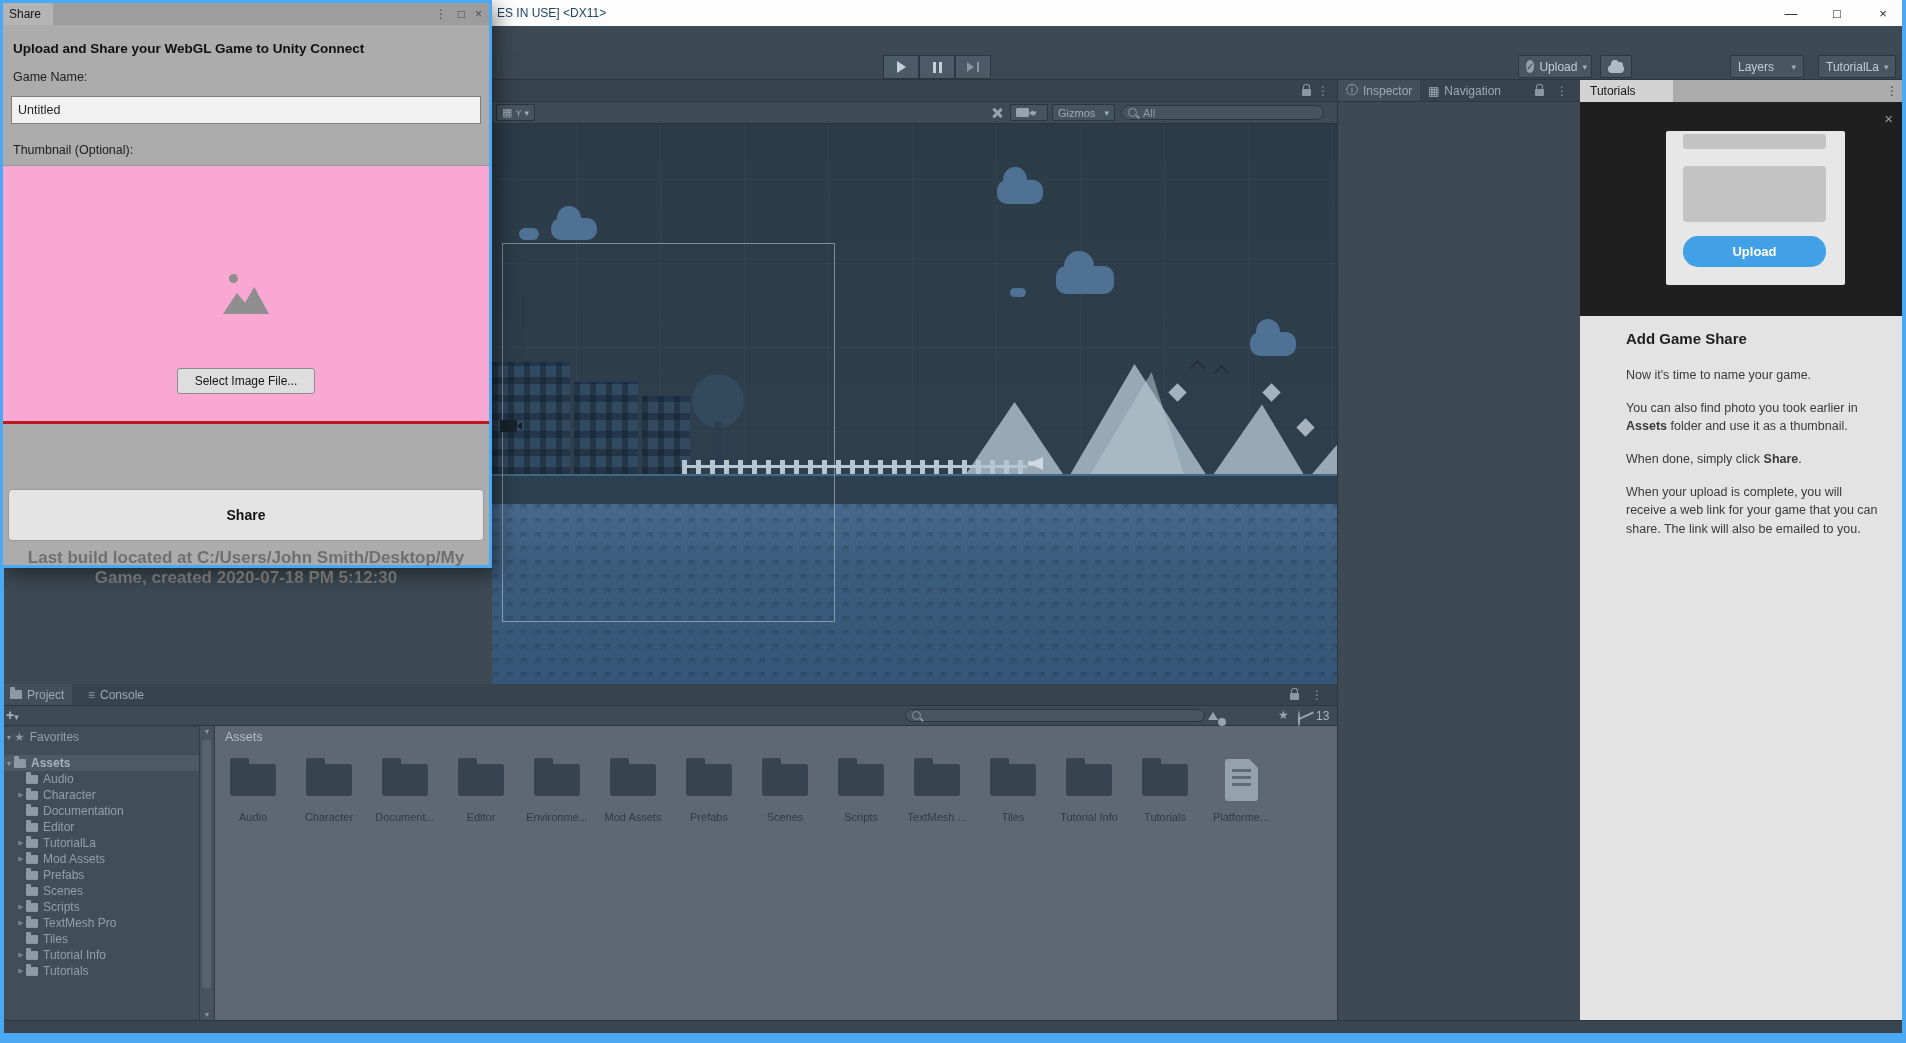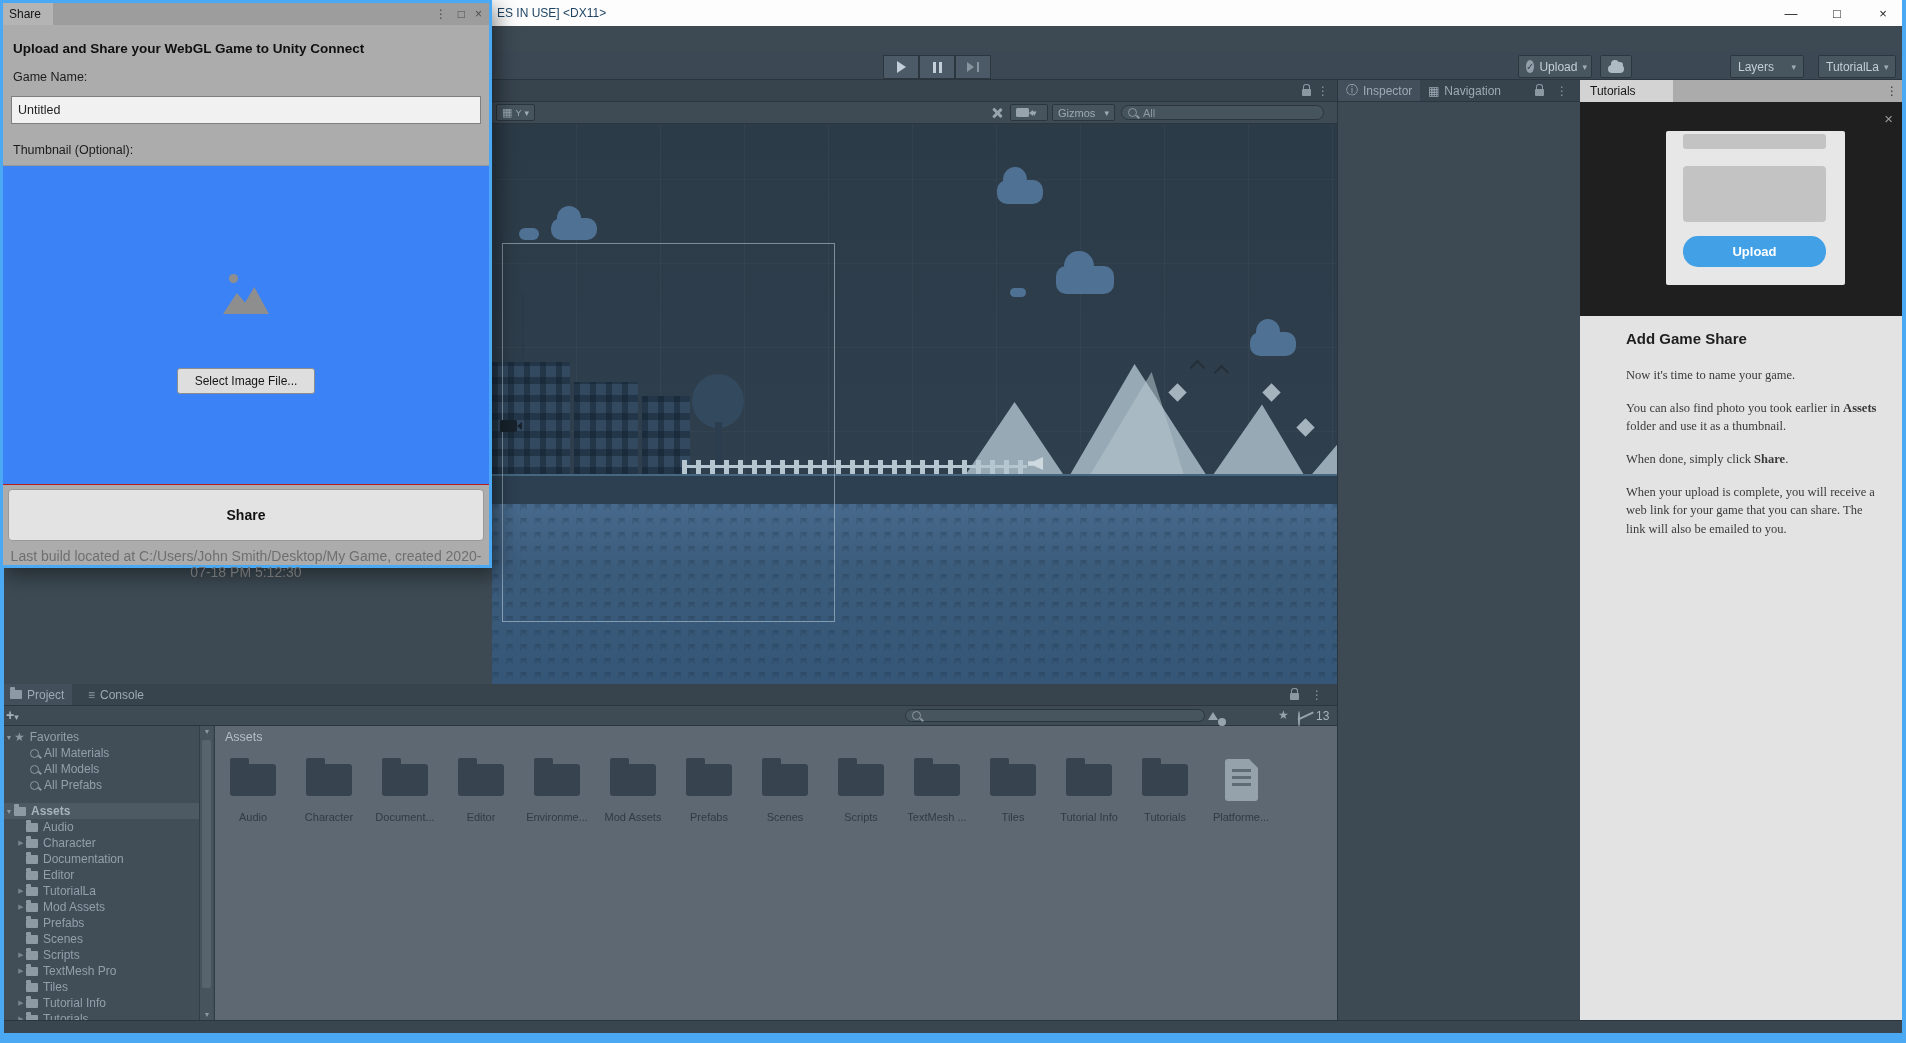--- a/index.html
+++ b/index.html
@@ -88,21 +88,21 @@
   #tutorials-panel{left:1580px;top:80px;width:326px;height:940px;background:#e3e3e3;}
   #tut-tabrow{position:absolute;left:0;top:0;right:0;height:22px;background:#ababab;}
   #tut-tab{position:absolute;left:0;top:0;width:93px;height:22px;background:#d3d3d3;color:#161616;font-size:12px;display:flex;align-items:center;padding-left:10px;box-sizing:border-box;}
   #tut-dark{position:absolute;left:0;top:22px;right:0;height:214px;background:#1f1f1f;}
   #tut-card{position:absolute;left:86px;top:29px;width:179px;height:154px;background:#e7e7e7;border-radius:2px;}
   .ph-rect{position:absolute;left:17px;background:#c3c3c3;border-radius:3px;width:143px;}
   #upload-btn{position:absolute;left:17px;top:105px;width:143px;height:31px;border-radius:15px;background:#42a0e6;color:#fff;font-weight:bold;font-size:13px;display:flex;align-items:center;justify-content:center;}
   #tut-close{position:absolute;right:13px;top:8px;color:#9a9a9a;font-size:15px;}
   #tut-body{position:absolute;left:46px;top:248px;width:252px;color:#3a3a3a;font-size:12.5px;line-height:1.45;}
   #tut-body h2{margin:0 0 16px 0;font-size:15px;color:#1e1e1e;}
-  #tut-body p{margin:4px 0 15px 0;font-family:Liberation Serif, serif;}
+  #tut-body p{margin:4px 0 15px 0;}
   #tut-footer{position:absolute;left:0;top:895px;right:0;height:27px;}
   #back-btn{position:absolute;left:38px;top:0;width:99px;height:27px;background:#f4f4f4;border:1px solid #b9b9b9;border-radius:3px;font-weight:bold;font-size:12.5px;color:#222;display:flex;align-items:center;justify-content:center;box-sizing:border-box;}
   #progress{position:absolute;left:160px;top:6px;width:66px;text-align:center;font-size:12px;color:#333;}
   #next-btn{position:absolute;left:243px;top:0;width:75px;height:27px;background:#42a0e6;border-radius:4px;font-weight:bold;font-size:12.5px;color:#fff;display:flex;align-items:center;justify-content:center;}
 
   
   #project-panel{left:0;top:684px;width:1337px;height:336px;background:#414d57;}
   #proj-toolbar{position:absolute;left:0;top:22px;right:0;height:20px;background:#3e4b55;border-bottom:1px solid #2b353e;box-sizing:border-box;}
   #proj-add{position:absolute;left:6px;top:1px;color:#a5b2bb;font-size:14px;font-weight:bold;}
   #proj-search{position:absolute;left:905px;top:3px;width:300px;height:13px;background:#47555f;border:1px solid #2b353e;border-radius:7px;display:flex;align-items:center;gap:4px;padding:0 6px;box-sizing:border-box;}
@@ -145,27 +145,27 @@
   .edge{background:#4aa9f2;z-index:60;}
 
   
   #share-dialog{left:0;top:0;width:492px;height:568px;background:#acacac;border:3px solid #4aa9f2;box-sizing:border-box;box-shadow:5px 7px 20px rgba(0,0,0,.45);z-index:50;}
   #share-titlebar{position:absolute;left:0;top:0;right:0;height:22px;background:#9d9d9d;}
   #share-tab{position:absolute;left:0;top:0;width:50px;height:22px;background:#b4b4b4;color:#141414;font-size:12px;display:flex;align-items:center;padding-left:6px;box-sizing:border-box;}
   .dlg-ico{position:absolute;top:4px;color:#4c4c4c;font-size:12px;}
   #share-heading{position:absolute;left:10px;top:38px;font-size:13.5px;font-weight:bold;color:#101010;}
   .dlg-label{position:absolute;left:10px;font-size:12.5px;color:#1c1c1c;}
   #game-name-input{position:absolute;left:8px;top:93px;width:470px;height:28px;background:#f1f1f1;border:1px solid #7f7f7f;box-sizing:border-box;font-size:12.5px;color:#222;padding:0 6px;font-family:inherit;}
-  #thumb-area{position:absolute;left:0px;top:162px;width:486px;height:320px;background:#3b82f6;border-top:1px solid #989898;border-bottom:1px solid #b91c1c;box-sizing:border-box;}
+  #thumb-area{position:absolute;left:0px;top:162px;width:486px;height:259px;background:#f9a8d4;border-top:1px solid #989898;border-bottom:3px solid #b91c1c;box-sizing:border-box;}
   .img-ph{position:absolute;left:220px;top:108px;width:46px;height:40px;}
   .img-ph::before{content:"";position:absolute;left:0;bottom:0;width:46px;height:30px;background:#8e8e8e;clip-path:polygon(0 100%,30% 30%,48% 62%,68% 10%,100% 100%);}
   .img-ph::after{content:"";position:absolute;left:6px;top:0;width:9px;height:9px;border-radius:50%;background:#8e8e8e;}
   #select-image-btn{position:absolute;left:174px;top:202px;width:138px;height:26px;background:#dedede;border:1px solid #8d8d8d;border-radius:3px;font-size:12px;color:#161616;display:flex;align-items:center;justify-content:center;box-sizing:border-box;}
   #share-btn{position:absolute;left:5px;top:486px;right:5px;height:52px;background:#e3e3e3;border:1px solid #999;border-radius:4px;font-size:14px;font-weight:bold;color:#111;display:flex;align-items:center;justify-content:center;box-sizing:border-box;}
-  #share-status{position:absolute;left:0;top:545px;width:100%;text-align:center;font-size:14px;color:#6f6f6f;}
+  #share-status{position:absolute;left:0;top:545px;width:100%;text-align:center;font-size:17px;color:#6f6f6f;font-weight:bold;}
 </style>
 </head>
 <body>
 
 <div id="app">
 
   <div class="abs" id="titlebar">
     <span class="title">ES IN USE] &lt;DX11&gt;</span>
     <span class="winbtn" style="left:1768px;">—</span>
     <span class="winbtn" style="left:1814px;">□</span>
@@ -332,37 +332,20 @@
       <span class="pt-icon icon-eye" style="left:1298px;"></span>
       <span class="pt-icon" style="left:1316px;top:3px;font-size:12px;color:#a7b4bc;">13</span>
     </div>
 
     <div id="tree">
       <div class="trow t-ind1">
         <span class="hdr-arr">▼</span>
         <span style="color:#8b98a2;">★</span>
         <span class="t-label">Favorites</span>
       </div>
-      <div>
-
-          <div class="trow t-ind2">
-            <span class="icon-mag"></span>
-            <span class="t-label">All Materials</span>
-          </div>
-
-          <div class="trow t-ind2">
-            <span class="icon-mag"></span>
-            <span class="t-label">All Models</span>
-          </div>
-
-          <div class="trow t-ind2">
-            <span class="icon-mag"></span>
-            <span class="t-label">All Prefabs</span>
-          </div>
-        </div>
       <div style="height:10px;"></div>
       <div class="trow t-ind1 assets-root">
         <span class="hdr-arr">▼</span>
         <span class="mini-folder"></span>
         <span class="t-label">Assets</span>
       </div>
       <div>
 
           <div class="trow t-ind3">
             <span class="arr">▶</span>

